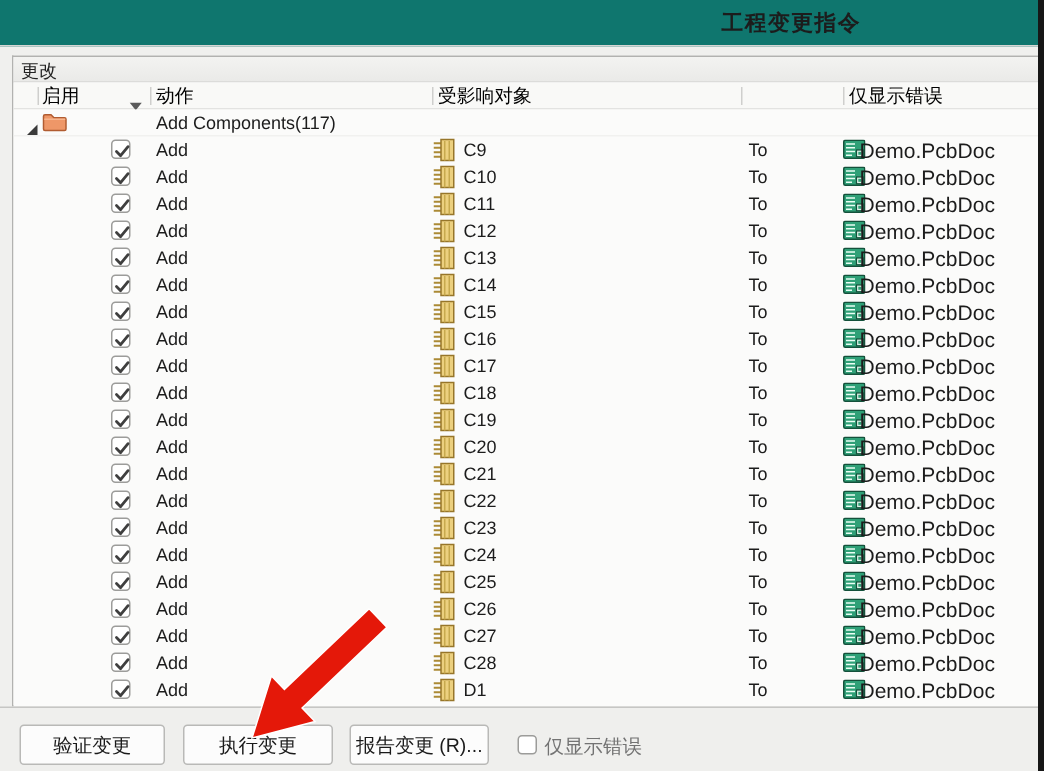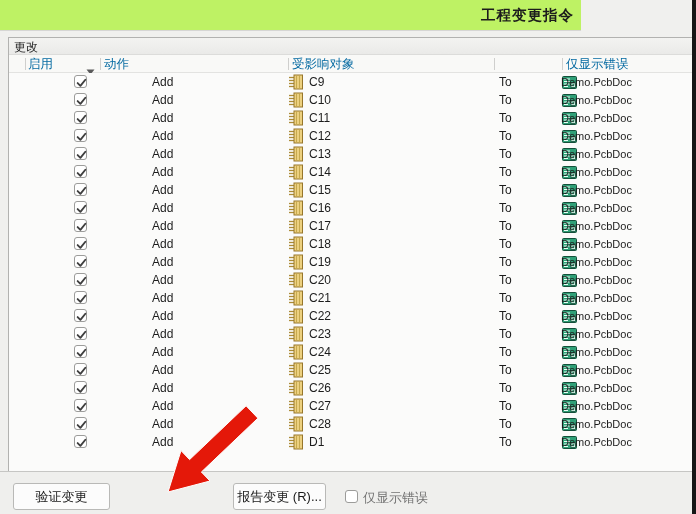--- a/index.html
+++ b/index.html
@@ -1,34 +1,34 @@
 <!DOCTYPE html>
 <html><head>
 <meta charset="utf-8">
 <style>
   * { margin:0; padding:0; box-sizing:border-box; }
   html,body { width:696px; height:514px; }
   body { font-family:"Liberation Sans", sans-serif; background:#f0f0ee; overflow:hidden; }
   .screen { position:relative; width:696px; height:514px; background:#f0f0ee; overflow:hidden; }
 
   
-  .titlebar { position:absolute; left:0; top:0; width:581px; height:31px;
-              background:#bef264; border-bottom:1px solid #d6d6d4; }
+  .titlebar { position:absolute; left:0; top:0; width:696px; height:31px;
+              background:#0f766e; border-bottom:1px solid #d6d6d4; }
   .window-title { position:absolute; left:481px; top:6px; font-size:14.5px; font-weight:700; color:#1c1c1c; letter-spacing:1px; }
 
   
   .panel { position:absolute; left:8px; top:37px; width:688px; height:434px;
            background:#fbfbfa; border:1px solid #b2b2b0; border-right:none; }
   .section-header { position:absolute; left:0; top:0; width:100%; height:17px;
                     background:linear-gradient(#f3f3f1,#eaeae8); border-bottom:1px solid #dcdcda; }
   .section-label { position:absolute; left:5px; top:1px; font-size:12px; color:#222; }
 
   .col-header { position:absolute; left:0; top:17px; width:100%; height:18px;
                 background:#f9f9f7; border-bottom:1px solid #e3e3e1; }
-  .col-header .col { position:absolute; top:1px; font-size:12.5px; color:#0369a1; white-space:nowrap; }
+  .col-header .col { position:absolute; top:1px; font-size:12.5px; color:#000000; white-space:nowrap; }
   .col-enable   { left:19px; }
   .col-action   { left:95px; }
   .col-object   { left:283px; }
   .col-document { left:557px; }
   .hsep { position:absolute; top:3px; width:1px; height:12px; background:#cfcfcd; }
   .sep1 { left:16px; } .sep2 { left:91px; } .sep3 { left:279px; } .sep4 { left:485px; } .sep5 { left:553px; }
   .filter-arrow { position:absolute; left:77px; top:6px; width:9px; height:6px; }
 
   
   .rows-host { position:absolute; left:0; top:35px; width:687px; height:398px; overflow:hidden; background:#fbfbfa; }
@@ -37,26 +37,26 @@
   .folder-icon { position:absolute; left:19px; top:2px; width:17px; height:13px; }
   .group-label { position:absolute; left:95px; top:0; font-size:12px; line-height:18px; color:#1c1c1c; white-space:nowrap; }
 
   .row { position:relative; height:18px; }
   .row span { white-space:nowrap; }
   .checkbox { position:absolute; width:13px; height:13px; background:#ffffff;
               border:1px solid #9c9c9a; border-radius:3px; }
   .row .checkbox { left:65px; top:2px; }
   .checkbox svg { position:absolute; left:1px; top:1px; display:none; }
   .checkbox.checked svg { display:block; }
-  .cell-action { position:absolute; left:95px; font-size:12px; line-height:18px; color:#1c1c1c;margin-left:48px; }
+  .cell-action { position:absolute; left:95px; font-size:12px; line-height:18px; color:#1c1c1c; }
   .comp-icon { position:absolute; left:280px; top:1px; width:15px; height:16px; }
   .cell-object { position:absolute; left:300px; font-size:12px; line-height:18px; color:#1c1c1c;text-align:center; }
   .cell-direction { position:absolute; left:490px; font-size:12px; line-height:18px; color:#1c1c1c; }
   .doc-icon { position:absolute; left:553px; top:2px; width:15px; height:13px; }
-  .cell-document { position:absolute; left:552px; font-size:11px; line-height:18px; color:#1c1c1c; }
+  .cell-document { position:absolute; left:564px; font-size:14px; line-height:18px; color:#1c1c1c; }
 
   
   .footer { position:absolute; left:0; top:471px; width:696px; height:43px;
             background:#efefed; border-top:1px solid #c6c6c4; }
   .btn { position:absolute; top:11px; height:27px; background:#fcfcfc; border:1px solid #b9b9b7;
          border-radius:3px; font-family:"Liberation Sans",sans-serif; font-size:13px; color:#1a1a1a;
          text-align:center; cursor:default; }
   .btn-validate { left:13px; width:97px;font-family:Liberation Serif, serif; }
   .btn-execute  { left:122px; width:100px; }
   .btn-report   { left:233px; width:93px; }
@@ -93,20 +93,34 @@
         <svg width="9" height="6" viewBox="0 0 9 6">
             <polygon points="0.5,0.5 8.5,0.5 4.5,5.5" fill="#5a5a5a"></polygon>
           </svg>
       </span>
       <span class="col col-action">动作</span>
       <span class="col col-object">受影响对象</span>
       <span class="col col-document">仅显示错误</span>
     </div>
 
     <div class="rows-host">
+      <div class="group-row">
+        <span class="tree-toggle">
+          <svg width="9" height="9" viewBox="0 0 9 9">
+              <polygon points="8,1 8,8 1,8" fill="#3a3a3a"></polygon>
+            </svg>
+        </span>
+        <span class="folder-icon">
+          <svg width="17" height="13" viewBox="0 0 17 13">
+            <path d="M1 2.5 Q1 1.5 2 1.5 L6 1.5 L8 3.5 L15 3.5 Q16 3.5 16 4.5 L16 11 Q16 12 15 12 L2 12 Q1 12 1 11 Z" fill="#ee9768" stroke="#b15c31" stroke-width="1"></path>
+            <path d="M1.5 4.5 L15.5 4.5" stroke="#f7b68e" stroke-width="1"></path>
+          </svg>
+        </span>
+        <span class="group-label">Add Components(117)</span>
+      </div>
       <div id="rows-host">
   <div class="row">
     <span class="checkbox checked">
       <svg width="11" height="11" viewBox="0 0 10 10">
         <polyline points="1.5,5.5 4,8 8.5,2.5" fill="none" stroke="#3f3f3f" stroke-width="1.7" stroke-linecap="round" stroke-linejoin="round"></polyline>
       </svg>
     </span>
     <span class="cell-action">Add</span>
     <span class="comp-icon">
       <svg width="15" height="16" viewBox="0 0 15 16">
@@ -897,20 +911,21 @@
       </svg>
     </span>
     <span class="cell-document">Demo.PcbDoc</span>
   </div>
 </div>
     </div>
   </div>
 
   <div class="footer">
     <button class="btn btn-validate">验证变更</button>
+    <button class="btn btn-execute">执行变更</button>
     <button class="btn btn-report">报告变更 (R)...</button>
     <span class="checkbox">
       
     </span>
     <span class="cb-label">仅显示错误</span>
   </div>
 
   <div class="right-strip"></div>
 
   <svg class="arrow-overlay" viewBox="0 0 696 514">

